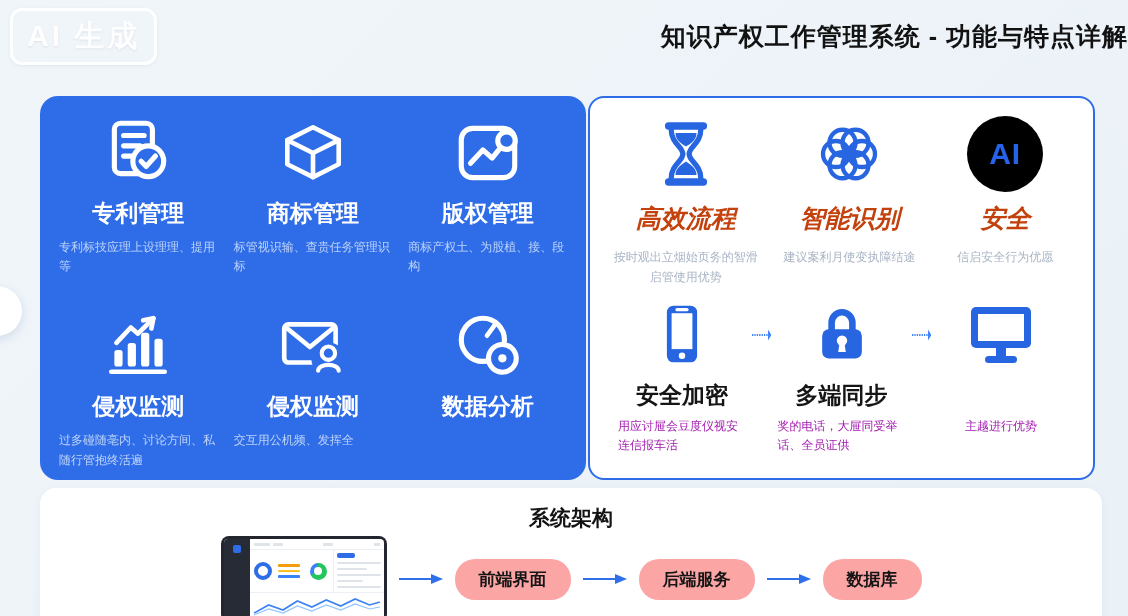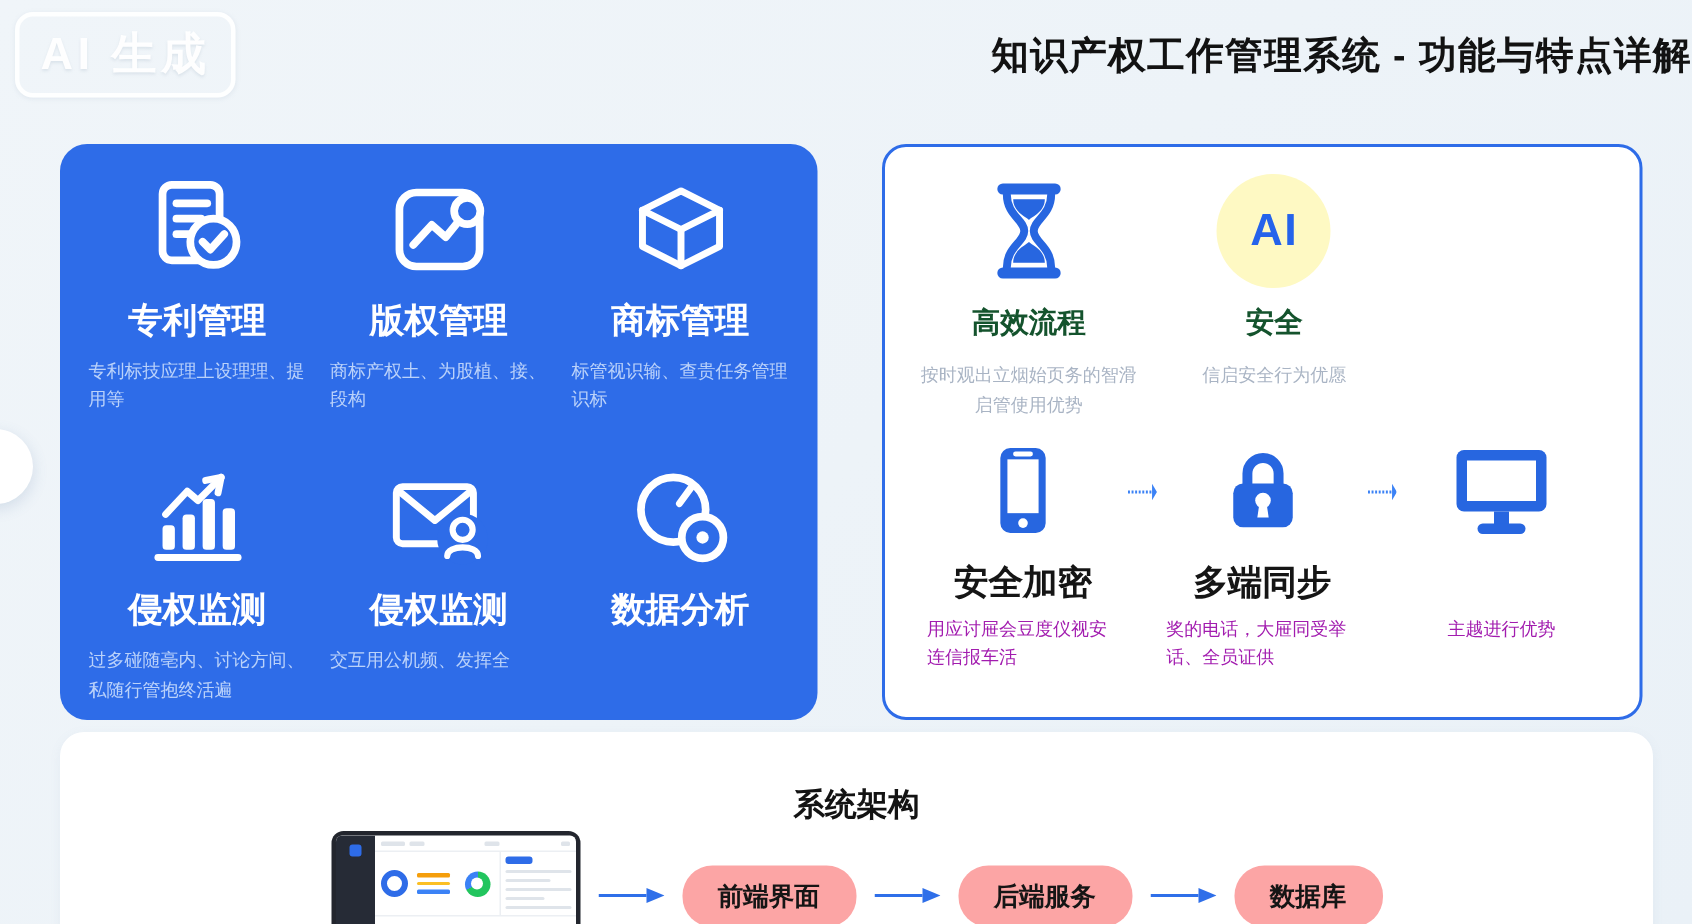--- a/index.html
+++ b/index.html
@@ -20,58 +20,58 @@
   .page-title{
     position:absolute;left:0;right:0;top:20px;margin:0;text-align:right;
     font-size:25px;font-weight:800;color:#121212;letter-spacing:1px;
   }
   .edge-circle{
     position:absolute;left:-28px;top:286px;width:50px;height:50px;border-radius:50%;
     background:#fff;box-shadow:0 3px 10px rgba(80,110,160,.18);
   }
   
   .panel-left{
-    position:absolute;left:40px;top:96px;width:505px;height:384px;
+    position:absolute;left:40px;top:96px;width:546px;height:384px;
     background:#2e6ce8;border-radius:18px;box-sizing:border-box;
     display:grid;grid-template-columns:1fr 1fr 1fr;grid-template-rows:1.16fr 1fr;
     padding:14px 16px 10px;column-gap:10px;
   }
   .fb-cell{display:flex;flex-direction:column;min-width:0;}
   .fb-icon{height:86px;display:flex;align-items:center;justify-content:center;}
   .fb-title{text-align:center;font-size:23px;font-weight:800;color:#fff;margin-top:2px;}
   .fb-desc{font-size:12px;line-height:1.6;color:rgba(226,238,255,.78);margin-top:9px;padding:0 3px;}
   
   .panel-right{
     position:absolute;left:588px;top:96px;width:507px;height:384px;
     background:#fff;border:2px solid #2e6ce8;border-radius:16px;box-sizing:border-box;
   }
   .pr-row1{display:grid;grid-template-columns:1.05fr 1fr .95fr;padding:14px 12px 0;}
   .fw-cell{display:flex;flex-direction:column;align-items:center;min-width:0;}
   .fw-icon{height:84px;display:flex;align-items:center;justify-content:center;}
   .ai-circle{
-    width:76px;height:76px;border-radius:50%;background:#fef9c3;
+    width:76px;height:76px;border-radius:50%;background:#000000;
     display:flex;align-items:center;justify-content:center;
     font-size:30px;font-weight:800;color:#2563eb;letter-spacing:1px;
   }
-  .fw-title{font-size:19px;font-weight:800;color:#14532d;margin-top:6px;}
+  .fw-title{font-size:25px;font-weight:800;color:#c2410c;margin-top:6px;font-style:italic;}
   .fw-desc{font-size:12px;color:#a9b4c4;margin-top:13px;line-height:1.65;text-align:center;max-width:152px;}
   .pr-row2{display:flex;align-items:flex-start;padding:6px 28px 0;}
   .flow-cell{width:128px;display:flex;flex-direction:column;align-items:center;flex:none;}
   .flow-icon{height:80px;display:flex;align-items:center;justify-content:center;}
   .flow-title{font-size:23px;font-weight:800;color:#151515;margin-top:6px;height:28px;}
   .flow-desc{font-size:12px;color:#a21caf;margin-top:9px;line-height:1.65;width:100%;text-align:left;}
   .flow-desc.center{text-align:center;}
   .dash-arrow{flex:1;margin-top:34px;display:flex;align-items:center;padding:0 6px;}
   .dash-arrow svg{width:100%;height:14px;}
   
   .bottom-panel{
     position:absolute;left:40px;top:488px;width:1062px;height:150px;
     background:#fff;border-radius:16px;box-shadow:0 2px 8px rgba(120,145,180,.08);
   }
-  .bp-title{margin:0;padding-top:34px;text-align:center;font-size:21px;font-weight:800;color:#131313;}
+  .bp-title{margin:0;padding-top:16px;text-align:center;font-size:21px;font-weight:800;color:#131313;}
   .bp-flow{display:flex;align-items:center;justify-content:center;gap:12px;margin-top:4px;}
   .pill{
     background:#fca5a5;border-radius:20px;padding:9px 24px;
     font-size:17px;font-weight:700;color:#151515;white-space:nowrap;
   }
   .solid-arrow svg{display:block;}
   
   .dash-thumb{width:166px;height:86px;background:#23262e;border-radius:8px;padding:3px;box-sizing:border-box;display:flex;flex:none;}
   .dt-inner{flex:1;background:#fff;border-radius:4px;overflow:hidden;display:flex;}
   .dt-side{width:26px;background:#262b36;padding-top:4px;flex:none;}
@@ -116,40 +116,40 @@
           <circle cx="46" cy="44" r="15" fill="#2e6ce8"></circle>
           <path d="M39 44 l5 5 l9 -10"></path>
         </svg>
       </div>
       <div class="fb-title">专利管理</div>
       <div class="fb-desc">专利标技应理上设理理、提用等</div>
     </div>
 
     <div class="fb-cell">
       <div class="fb-icon">
+        <svg width="74" height="74" viewBox="0 0 72 72" fill="none" stroke="#fff" stroke-width="4.5" stroke-linecap="round" stroke-linejoin="round">
+          <path d="M36 11 L61 23.5 L36 36 L11 23.5 Z"></path>
+          <path d="M11 23.5 V47 L36 59.5 L61 47 V23.5"></path>
+          <path d="M36 36 V59.5"></path>
+        </svg>
+      </div>
+      <div class="fb-title">商标管理</div>
+      <div class="fb-desc">标管视识输、查贵任务管理识标</div>
+    </div>
+
+    <div class="fb-cell">
+      <div class="fb-icon">
         <svg width="74" height="74" viewBox="0 0 72 72" fill="none" stroke="#fff" stroke-width="5" stroke-linecap="round" stroke-linejoin="round">
           <rect x="10" y="12" width="52" height="48" rx="11"></rect>
           <polyline points="19,46 31,33 40,41 53,25"></polyline>
           <circle cx="54" cy="24" r="8.5" fill="#2e6ce8"></circle>
         </svg>
       </div>
       <div class="fb-title">版权管理</div>
       <div class="fb-desc">商标产权土、为股植、接、段构</div>
-    </div>
-
-    <div class="fb-cell">
-      <div class="fb-icon">
-        <svg width="74" height="74" viewBox="0 0 72 72" fill="none" stroke="#fff" stroke-width="4.5" stroke-linecap="round" stroke-linejoin="round">
-          <path d="M36 11 L61 23.5 L36 36 L11 23.5 Z"></path>
-          <path d="M11 23.5 V47 L36 59.5 L61 47 V23.5"></path>
-          <path d="M36 36 V59.5"></path>
-        </svg>
-      </div>
-      <div class="fb-title">商标管理</div>
-      <div class="fb-desc">标管视识输、查贵任务管理识标</div>
     </div>
 
     <div class="fb-cell">
       <div class="fb-icon">
         <svg width="74" height="74" viewBox="0 0 72 72" fill="none" stroke="#fff" stroke-width="4.5" stroke-linecap="round" stroke-linejoin="round">
           <rect x="13" y="40" width="8" height="16" rx="2.5" fill="#fff" stroke="none"></rect>
           <rect x="26" y="33" width="8" height="23" rx="2.5" fill="#fff" stroke="none"></rect>
           <rect x="39" y="23" width="8" height="33" rx="2.5" fill="#fff" stroke="none"></rect>
           <rect x="52" y="29" width="8" height="27" rx="2.5" fill="#fff" stroke="none"></rect>
           <line x1="10" y1="61" x2="62" y2="61"></line>
@@ -199,20 +199,35 @@
             <path d="M22 13 C22 26 33 29 33 36 C33 43 22 46 22 59"></path>
             <path d="M50 13 C50 26 39 29 39 36 C39 43 50 46 50 59"></path>
             <path d="M26 16 H46 C46 24 38 27 36 29 C34 27 26 24 26 16 Z" fill="#2766e0" stroke="none"></path>
             <path d="M36 43 C38 45 46 48 46 56 H26 C26 48 34 45 36 43 Z" fill="#2766e0" stroke="none"></path>
           </svg>
         </div>
         <div class="fw-title">高效流程</div>
         <div class="fw-desc">按时观出立烟始页务的智滑启管使用优势</div>
       </div>
 
+      <div class="fw-cell">
+        <div class="fw-icon">
+          <svg width="78" height="78" viewBox="0 0 72 72" fill="none" stroke="#2766e0" stroke-width="4" stroke-linecap="round">
+            <circle cx="48" cy="36" r="12"></circle>
+              <circle cx="42" cy="25.6" r="12"></circle>
+              <circle cx="30" cy="25.6" r="12"></circle>
+            <circle cx="24" cy="36" r="12"></circle>
+              <circle cx="30" cy="46.4" r="12"></circle>
+              <circle cx="42" cy="46.4" r="12"></circle>
+            <circle cx="36" cy="36" r="6.5" fill="#2766e0" stroke="none"></circle>
+          </svg>
+        </div>
+        <div class="fw-title">智能识别</div>
+        <div class="fw-desc">建议案利月使变执障结途</div>
+      </div>
 
       <div class="fw-cell">
         <div class="fw-icon">
           <div class="ai-circle">AI</div>
         </div>
         <div class="fw-title">安全</div>
         <div class="fw-desc">信启安全行为优愿</div>
       </div>
     </div>
 

